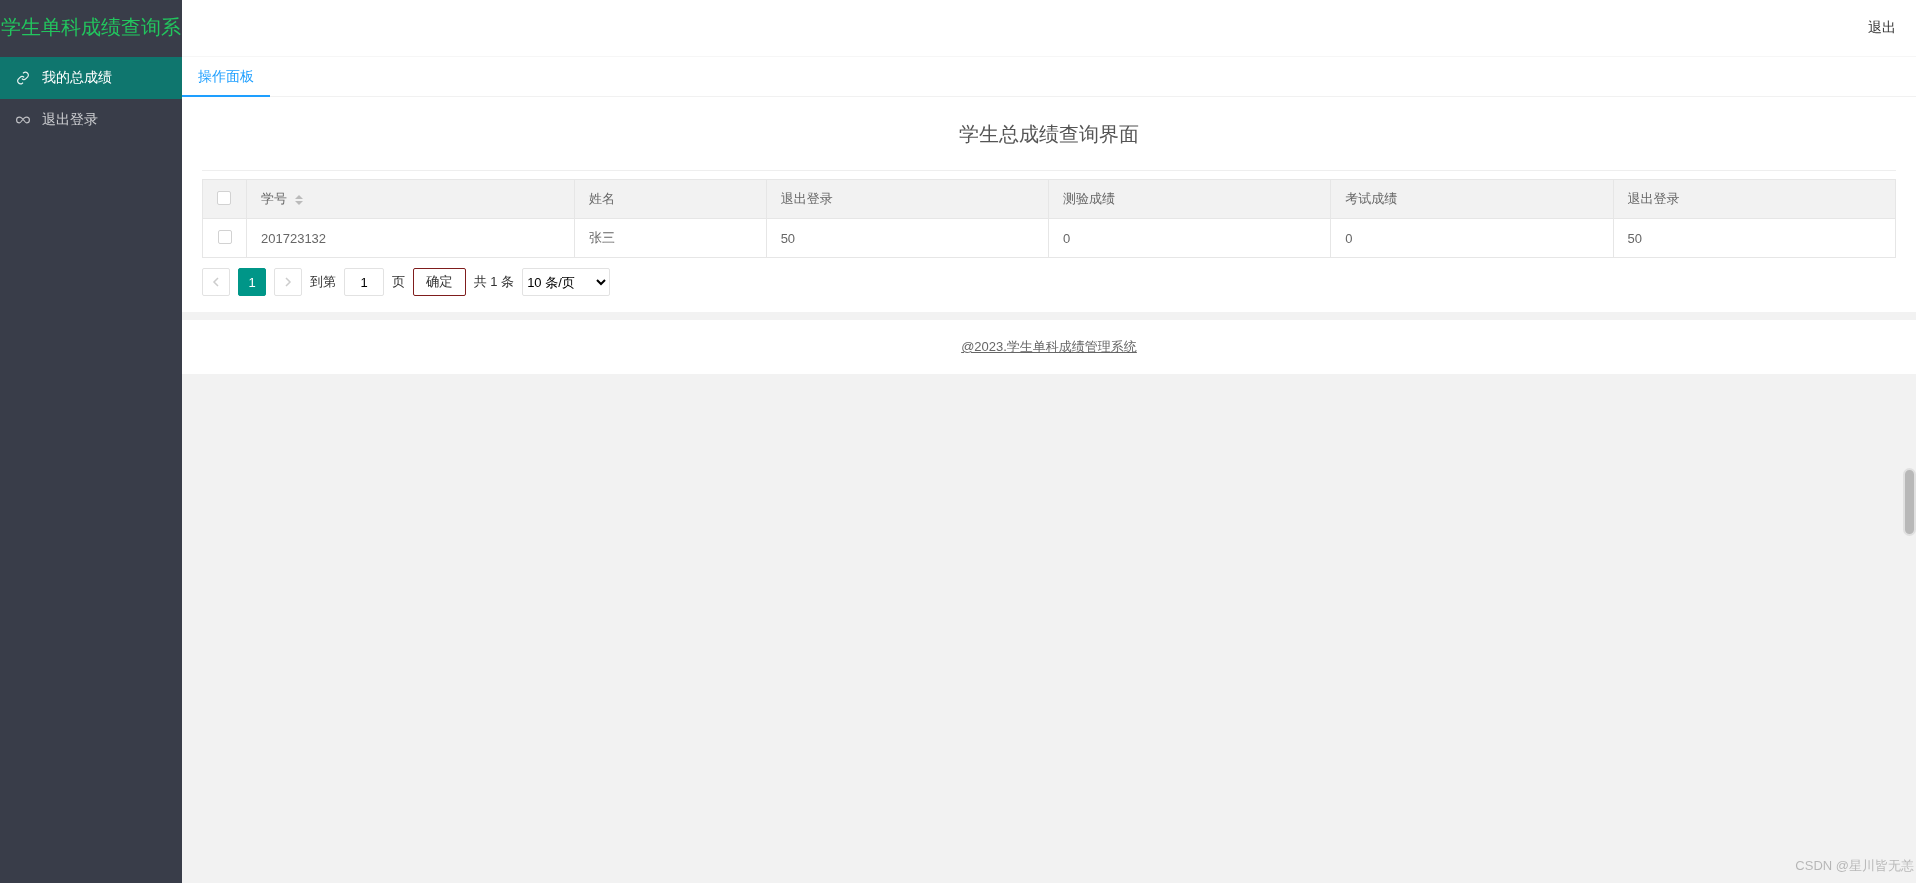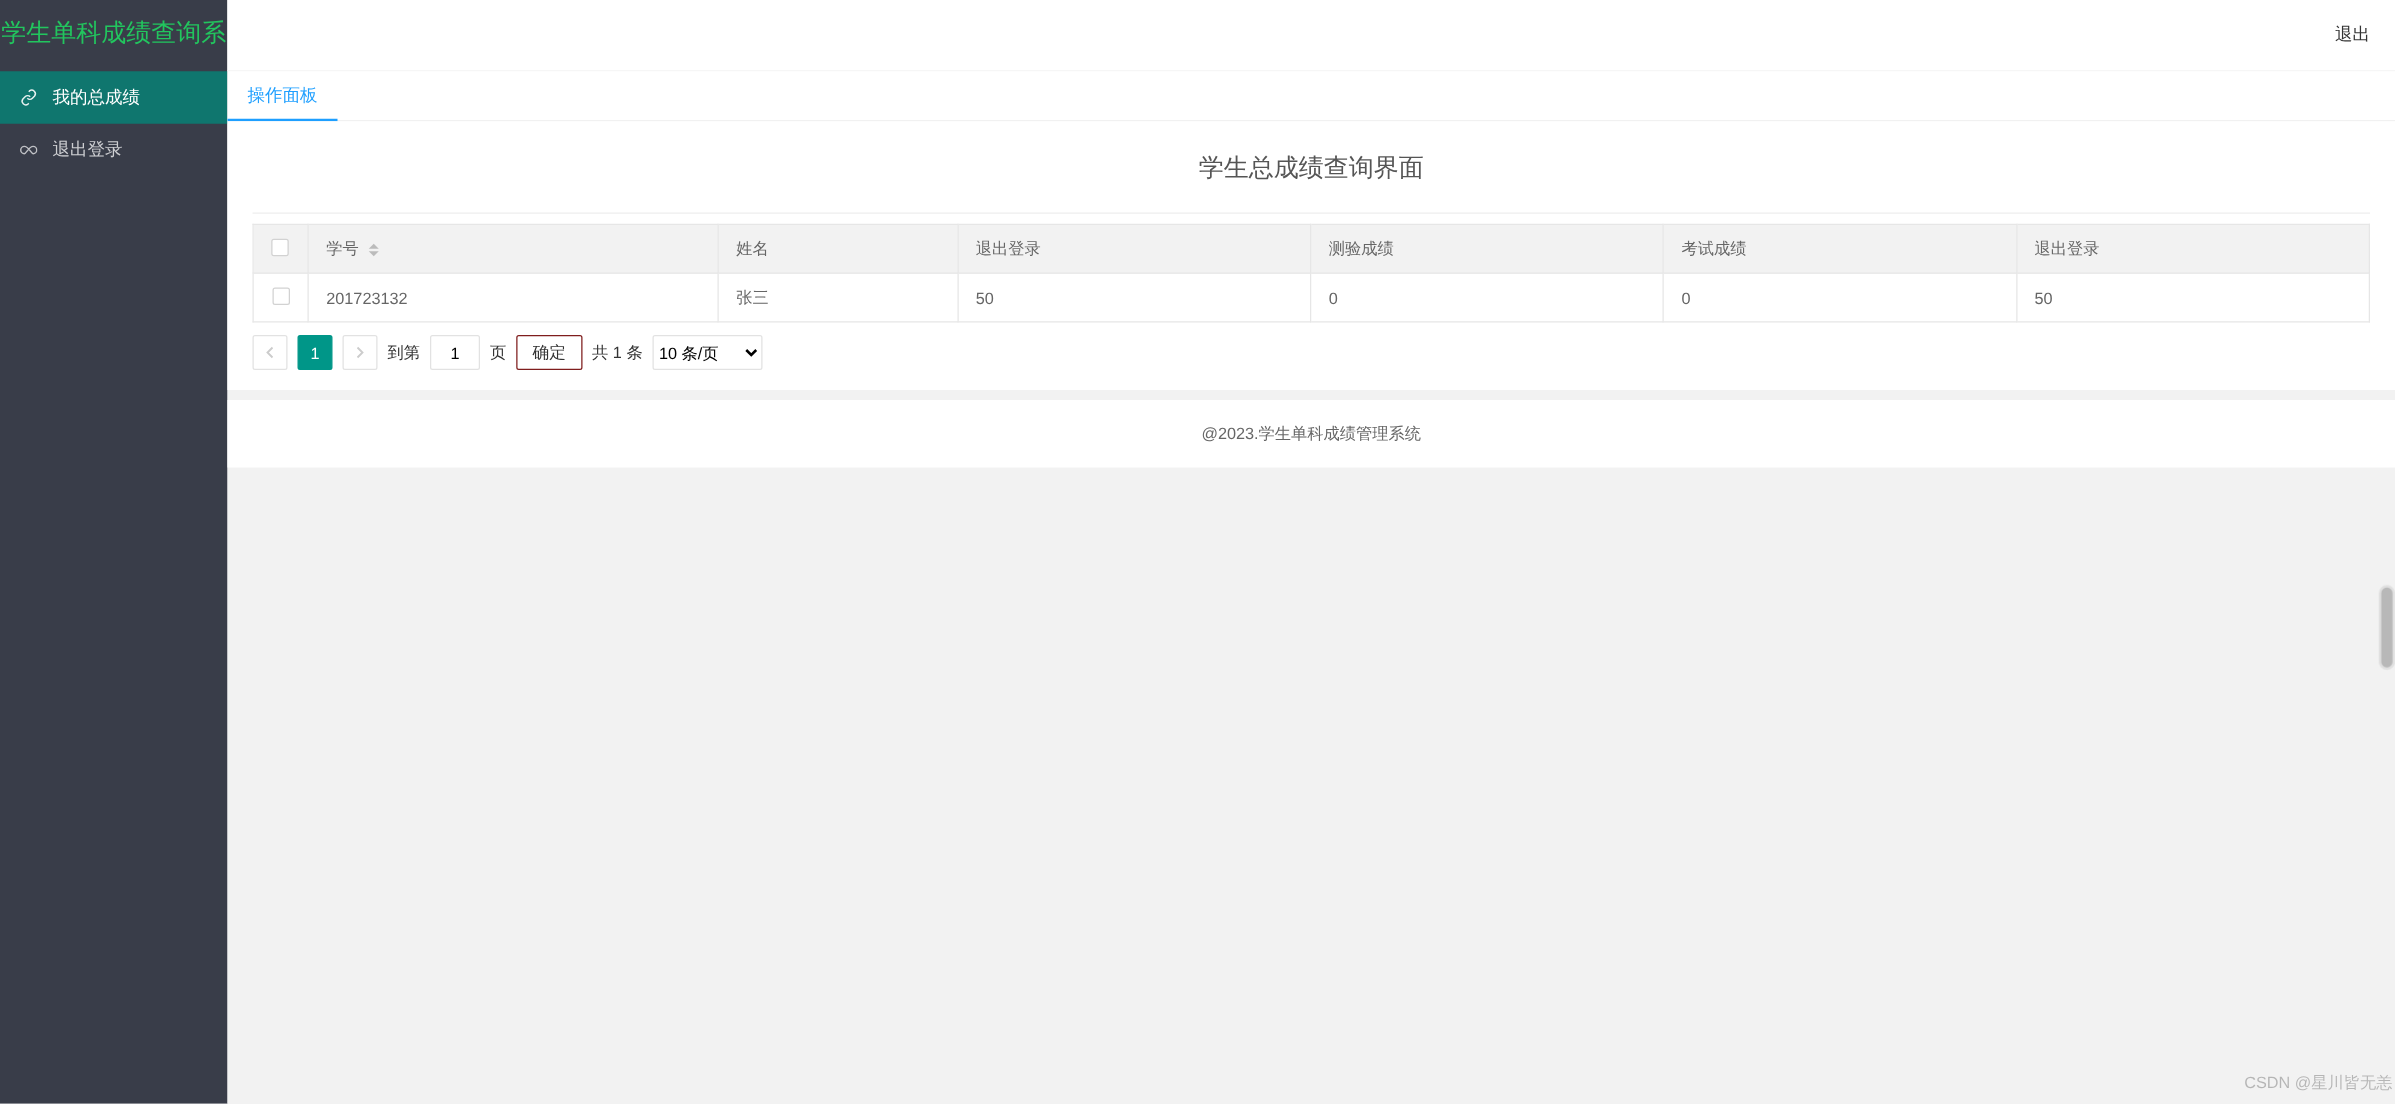--- a/index.html
+++ b/index.html
@@ -227,20 +227,21 @@
       font-size: 13px;
     }
     
     .footer {
       background: #fff;
       padding: 18px 0;
       text-align: center;
       color: #666;
       font-size: 13px;
       margin-top: 8px;
+      text-decoration: underline;
     }
     .watermark {
       position: fixed;
       right: 2px;
       bottom: 8px;
       color: rgba(0,0,0,0.25);
       font-size: 13px;
     }
     .scrollbar-indicator {
       position: fixed;

